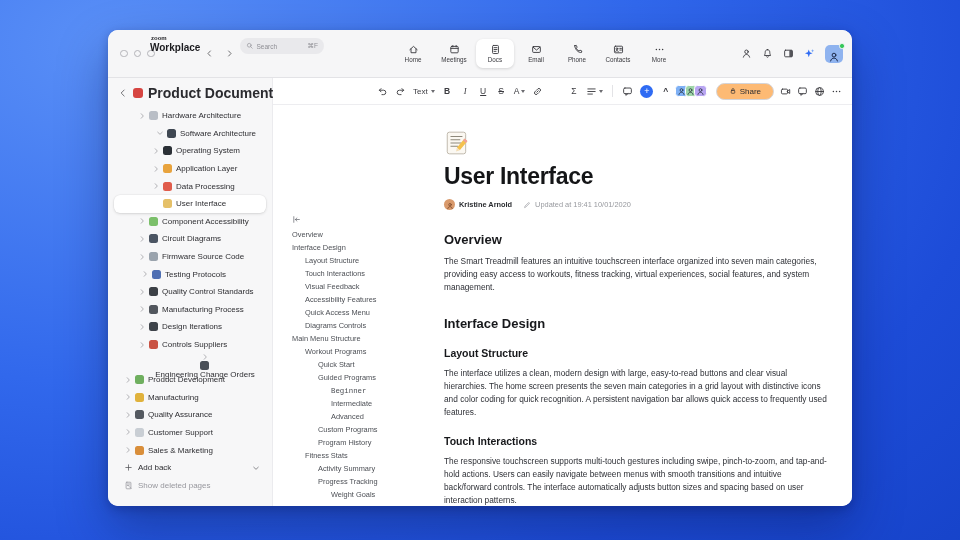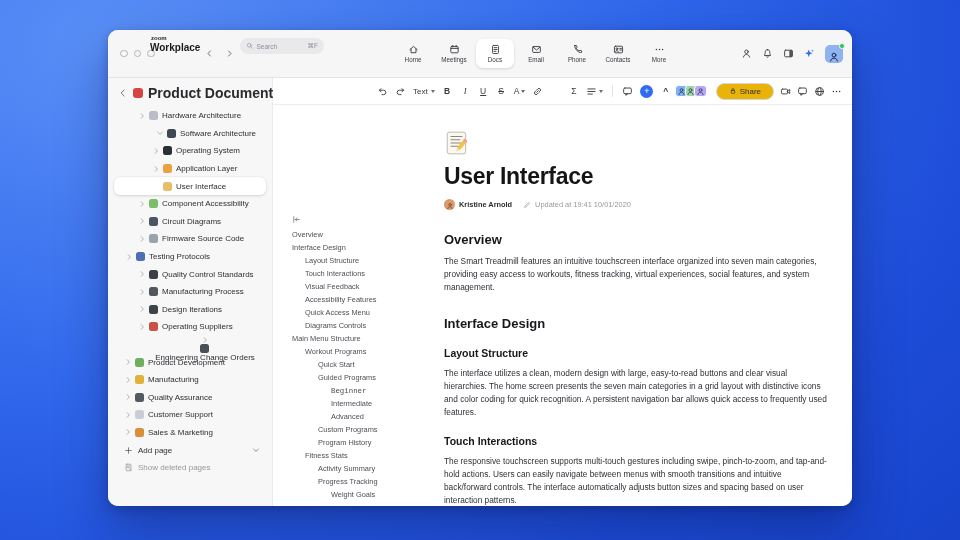--- a/index.html
+++ b/index.html
@@ -79,21 +79,21 @@
   .caret{width:0;height:0;border-left:2.5px solid transparent;border-right:2.5px solid transparent;
     border-top:3px solid #6b6b70;margin-left:2px;}
   .tdiv{width:1px;height:12px;background:#e3e3e6;margin:0 4px;}
   .tright{display:flex;align-items:center;margin-left:auto;gap:6px;}
   .collabs{display:flex;margin-right:3px;}
   .avtr{width:12.5px;height:12.5px;border-radius:3.5px;margin-left:-3px;border:1px solid #fff;
     display:flex;align-items:flex-end;justify-content:center;overflow:hidden;}
   .avtr:first-child{margin-left:0;}
   .avtr .avp{width:9px;height:9px;color:#26303c;display:flex;}
   .sharebtn{display:flex;align-items:center;gap:3px;height:17px;padding:0 12px;border:1px solid #d4d4d8;
-    border-radius:10px;font-size:8px;color:#2c2c30;background:#eab308;}
+    border-radius:10px;font-size:8px;color:#2c2c30;background:#fdba74;}
   .sharebtn .ti{width:8px;height:8px;display:flex;}
   .tricon{width:11px;height:11px;color:#3b3b40;display:flex;}
 
   .docarea{position:relative;flex:1;overflow:hidden;}
   .outline{position:absolute;left:19px;top:110px;display:flex;flex-direction:column;}
   .oitem{height:13px;display:flex;align-items:center;font-size:7.4px;color:#4c4f55;white-space:nowrap;}
   .ocollapse{width:9px;height:9px;color:#6b6e74;display:flex;margin-bottom:4px;}
 
   .docbody{margin-left:171px;width:384px;padding-top:25px;}
   .docicon{width:26px;height:26px;}
@@ -304,20 +304,29 @@
           </div>
           <div class="trow" style="padding-left: 44px;">
             <span class="tchev ">
               <svg viewBox="0 0 12 12" fill="none" stroke="currentColor" stroke-width="1" stroke-linecap="round" stroke-linejoin="round" style="width:100%;height:100%">
                 <path d="M4.8 2.6 8 6 4.8 9.4"></path>
               </svg>
             </span>
             <span class="tchip" style="background:#e8a33d"></span>
             <span class="tlabel">Application Layer</span>
           </div>
+          <div class="trow" style="padding-left: 44px;">
+            <span class="tchev ">
+              <svg viewBox="0 0 12 12" fill="none" stroke="currentColor" stroke-width="1" stroke-linecap="round" stroke-linejoin="round" style="width:100%;height:100%">
+                <path d="M4.8 2.6 8 6 4.8 9.4"></path>
+              </svg>
+            </span>
+            <span class="tchip" style="background:#e05c4b"></span>
+            <span class="tlabel">Data Processing</span>
+          </div>
           <div class="trow sel" style="padding-left: 38px;">
             <span class="tchev"></span>
             <span class="tchip" style="background:#e5c068"></span>
             <span class="tlabel">User Interface</span>
           </div>
           <div class="trow" style="padding-left: 30px;">
             <span class="tchev ">
               <svg viewBox="0 0 12 12" fill="none" stroke="currentColor" stroke-width="1" stroke-linecap="round" stroke-linejoin="round" style="width:100%;height:100%">
                 <path d="M4.8 2.6 8 6 4.8 9.4"></path>
               </svg>
@@ -336,21 +345,21 @@
           </div>
           <div class="trow" style="padding-left: 30px;">
             <span class="tchev ">
               <svg viewBox="0 0 12 12" fill="none" stroke="currentColor" stroke-width="1" stroke-linecap="round" stroke-linejoin="round" style="width:100%;height:100%">
                 <path d="M4.8 2.6 8 6 4.8 9.4"></path>
               </svg>
             </span>
             <span class="tchip" style="background:#9aa3ad"></span>
             <span class="tlabel">Firmware Source Code</span>
           </div>
-          <div class="trow" style="padding-left: 17px;">
+          <div class="trow" style="padding-left: 17px; margin-left: 16px;">
             <span class="tchev ">
               <svg viewBox="0 0 12 12" fill="none" stroke="currentColor" stroke-width="1" stroke-linecap="round" stroke-linejoin="round" style="width:100%;height:100%">
                 <path d="M4.8 2.6 8 6 4.8 9.4"></path>
               </svg>
             </span>
             <span class="tchip" style="background:#4f6fb3"></span>
             <span class="tlabel">Testing Protocols</span>
           </div>
           <div class="trow" style="padding-left: 30px;">
             <span class="tchev ">
@@ -379,21 +388,21 @@
             <span class="tchip" style="background:#3e434a"></span>
             <span class="tlabel">Design Iterations</span>
           </div>
           <div class="trow" style="padding-left: 30px;">
             <span class="tchev ">
               <svg viewBox="0 0 12 12" fill="none" stroke="currentColor" stroke-width="1" stroke-linecap="round" stroke-linejoin="round" style="width:100%;height:100%">
                 <path d="M4.8 2.6 8 6 4.8 9.4"></path>
               </svg>
             </span>
             <span class="tchip" style="background:#c95344"></span>
-            <span class="tlabel">Operating Suppliers</span>
+            <span class="tlabel">Controls Suppliers</span>
           </div>
           <div class="trow" style="padding-left: 30px; flex-direction: column;">
             <span class="tchev ">
               <svg viewBox="0 0 12 12" fill="none" stroke="currentColor" stroke-width="1" stroke-linecap="round" stroke-linejoin="round" style="width:100%;height:100%">
                 <path d="M4.8 2.6 8 6 4.8 9.4"></path>
               </svg>
             </span>
             <span class="tchip" style="background:#4a5058"></span>
             <span class="tlabel">Engineering Change Orders</span>
           </div>
@@ -442,21 +451,21 @@
             <span class="tchip" style="background:#d98e3a"></span>
             <span class="tlabel">Sales &amp; Marketing</span>
           </div>
         </div>
       <div class="trow" style="padding-left:16px">
         <span class="shic" style="width:9px;height:9px;margin-right:5px">
             <svg viewBox="0 0 12 12" fill="none" stroke="currentColor" stroke-width="1" stroke-linecap="round" stroke-linejoin="round" style="width:100%;height:100%">
               <path d="M6 2.4v7.2M2.4 6h7.2"></path>
             </svg>
           </span>
-        <span class="tlabel">Add page</span>
+        <span class="tlabel">Add back</span>
         <span class="addchev">
             <svg viewBox="0 0 12 12" fill="none" stroke="currentColor" stroke-width="1" stroke-linecap="round" stroke-linejoin="round" style="width:100%;height:100%">
               <path d="M4.8 2.6 8 6 4.8 9.4"></path>
             </svg>
           </span>
       </div>
       <div class="trow" style="padding-left:16px">
         <span class="shic" style="width:9px;height:9px;margin-right:5px;color:#97979d">
             <svg viewBox="0 0 12 12" fill="none" stroke="currentColor" stroke-width="1" stroke-linecap="round" stroke-linejoin="round" style="width:100%;height:100%">
               <rect x="2.8" y="1.6" width="6.4" height="8.8" rx="1"></rect>

